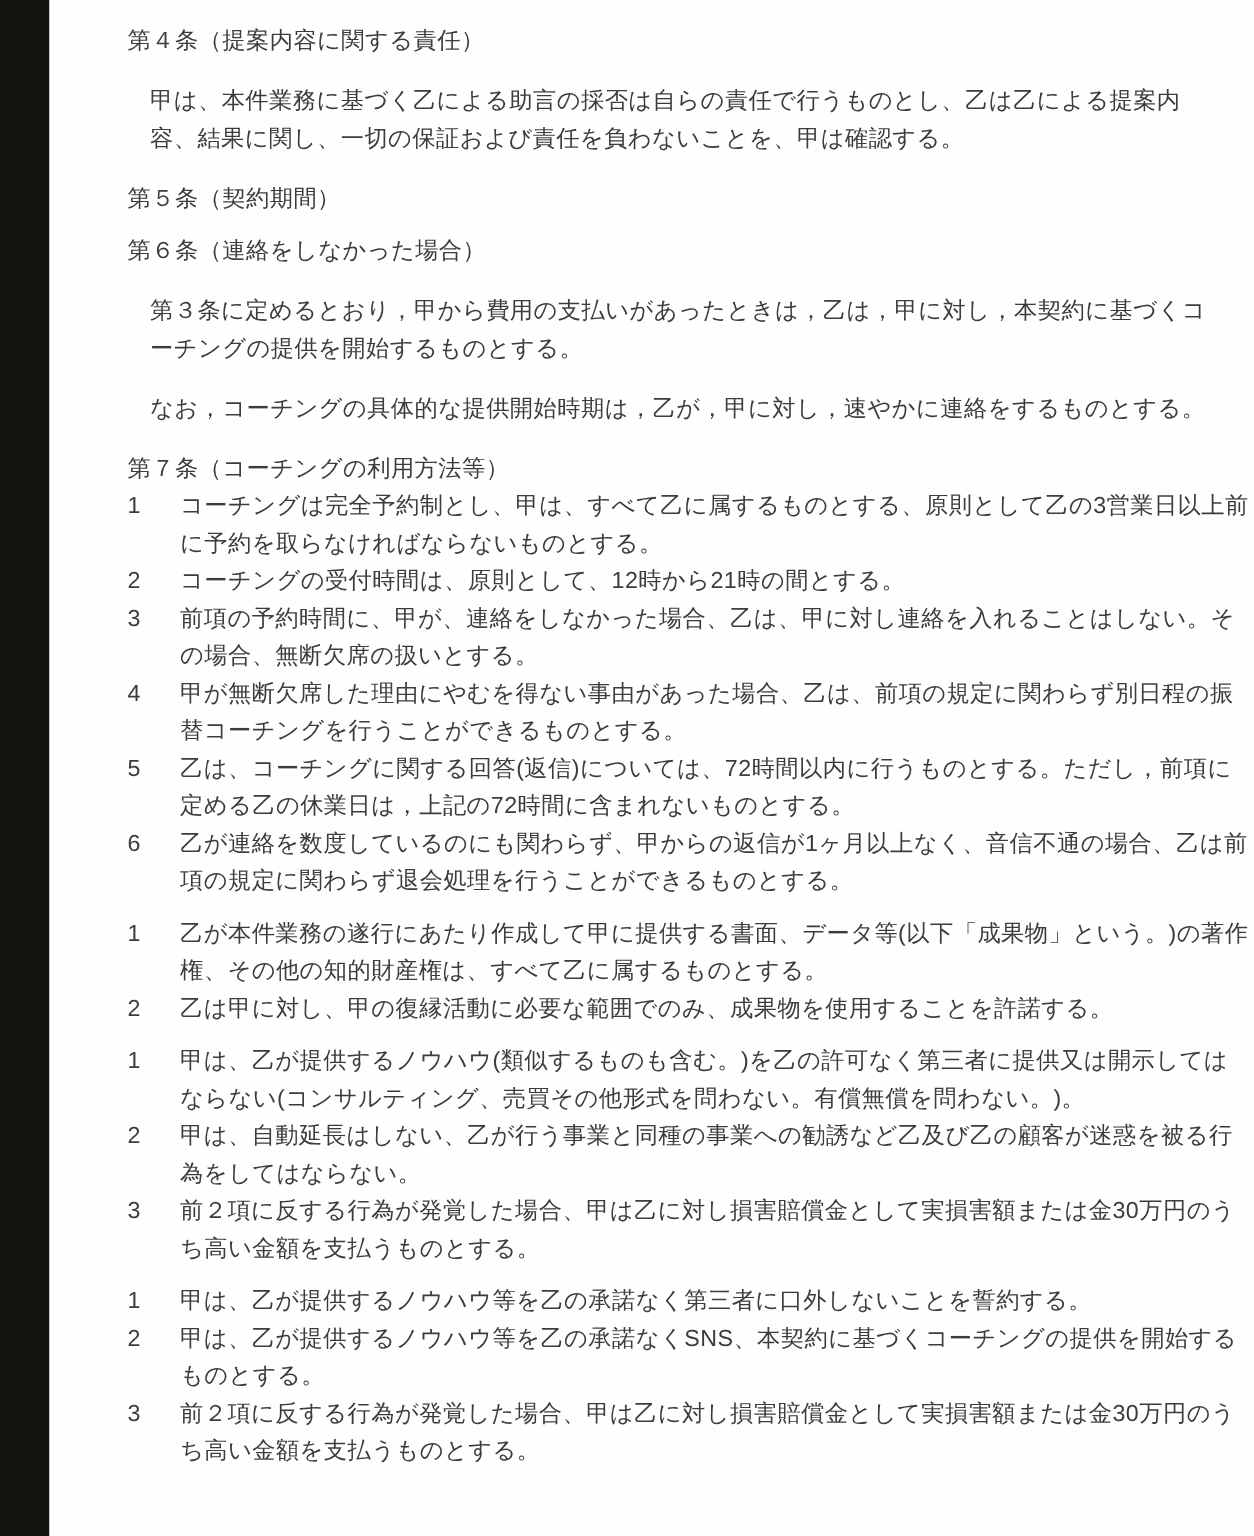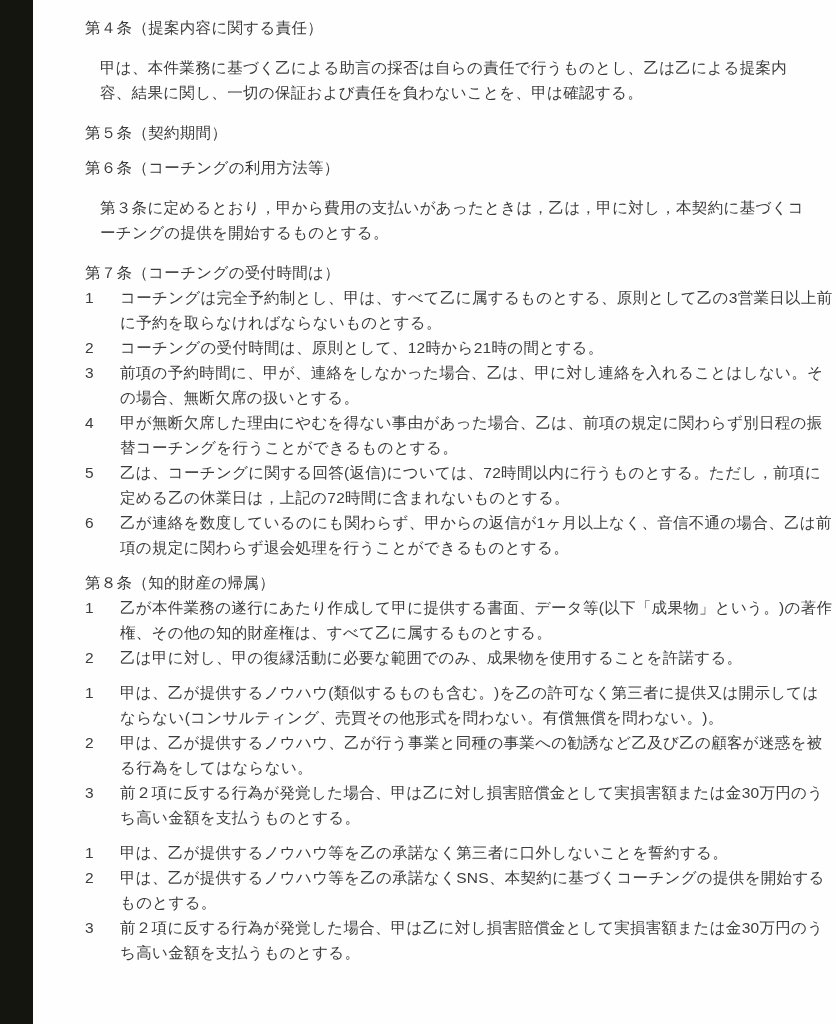--- a/index.html
+++ b/index.html
@@ -45,26 +45,27 @@
   <div class="article">
     <p class="heading">第４条（提案内容に関する責任）</p>
     <p class="para">甲は、本件業務に基づく乙による助言の採否は自らの責任で行うものとし、乙は乙による提案内容、結果に関し、一切の保証および責任を負わないことを、甲は確認する。</p>
   </div>
 
   <div class="article">
     <p class="heading">第５条（契約期間）</p>
   </div>
 
   <div class="article">
-    <p class="heading">第６条（コーチングの利用方法等）</p>
+    <p class="heading">第６条（連絡をしなかった場合）</p>
     <p class="para">第３条に定めるとおり，甲から費用の支払いがあったときは，乙は，甲に対し，本契約に基づくコーチングの提供を開始するものとする。</p>
+    <p class="para">なお，コーチングの具体的な提供開始時期は，乙が，甲に対し，速やかに連絡をするものとする。</p>
   </div>
 
   <div class="article">
-    <p class="heading">第７条（コーチングの受付時間は）</p>
+    <p class="heading">第７条（コーチングの利用方法等）</p>
     <div class="clause">
       <span class="num">1</span>
       <span class="txt">コーチングは完全予約制とし、甲は、すべて乙に属するものとする、原則として乙の3営業日以上前に予約を取らなければならないものとする。</span>
     </div>
     <div class="clause">
       <span class="num">2</span>
       <span class="txt">コーチングの受付時間は、原則として、12時から21時の間とする。</span>
     </div>
     <div class="clause">
       <span class="num">3</span>
@@ -78,39 +79,38 @@
       <span class="num">5</span>
       <span class="txt">乙は、コーチングに関する回答(返信)については、72時間以内に行うものとする。ただし，前項に定める乙の休業日は，上記の72時間に含まれないものとする。</span>
     </div>
     <div class="clause">
       <span class="num">6</span>
       <span class="txt">乙が連絡を数度しているのにも関わらず、甲からの返信が1ヶ月以上なく、音信不通の場合、乙は前項の規定に関わらず退会処理を行うことができるものとする。</span>
     </div>
   </div>
 
   <div class="article">
-    <p class="heading">第８条（知的財産の帰属）</p>
     <div class="clause">
       <span class="num">1</span>
       <span class="txt">乙が本件業務の遂行にあたり作成して甲に提供する書面、データ等(以下「成果物」という。)の著作権、その他の知的財産権は、すべて乙に属するものとする。</span>
     </div>
     <div class="clause">
       <span class="num">2</span>
       <span class="txt">乙は甲に対し、甲の復縁活動に必要な範囲でのみ、成果物を使用することを許諾する。</span>
     </div>
   </div>
 
   <div class="article">
     <div class="clause">
       <span class="num">1</span>
       <span class="txt">甲は、乙が提供するノウハウ(類似するものも含む。)を乙の許可なく第三者に提供又は開示してはならない(コンサルティング、売買その他形式を問わない。有償無償を問わない。)。</span>
     </div>
     <div class="clause">
       <span class="num">2</span>
-      <span class="txt">甲は、乙が提供するノウハウ、乙が行う事業と同種の事業への勧誘など乙及び乙の顧客が迷惑を被る行為をしてはならない。</span>
+      <span class="txt">甲は、自動延長はしない、乙が行う事業と同種の事業への勧誘など乙及び乙の顧客が迷惑を被る行為をしてはならない。</span>
     </div>
     <div class="clause">
       <span class="num">3</span>
       <span class="txt">前２項に反する行為が発覚した場合、甲は乙に対し損害賠償金として実損害額または金30万円のうち高い金額を支払うものとする。</span>
     </div>
   </div>
 
   <div class="article">
     <div class="clause">
       <span class="num">1</span>

